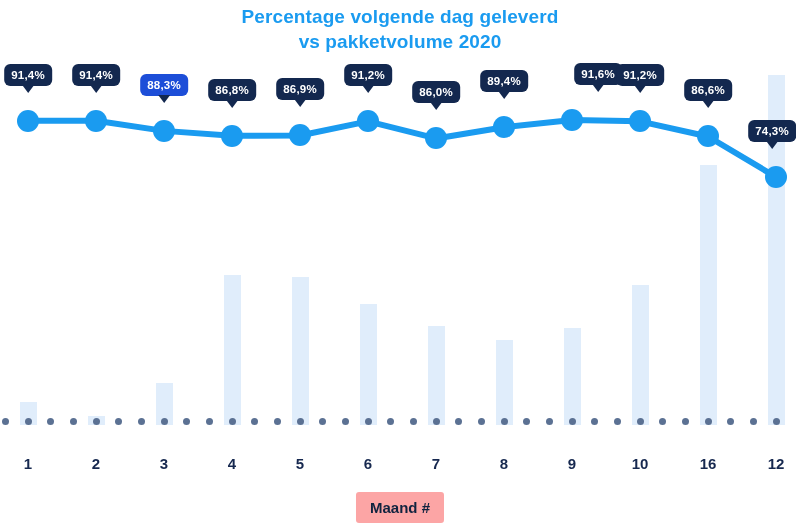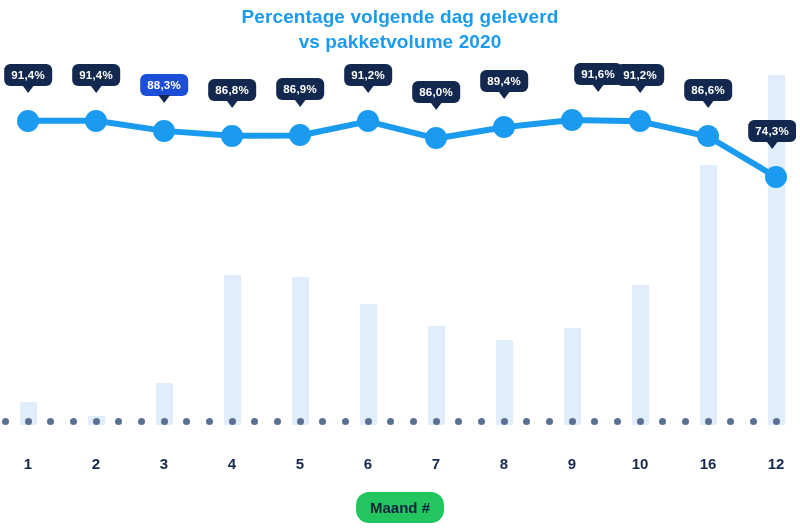--- a/index.html
+++ b/index.html
@@ -113,25 +113,25 @@
     font-size: 15px;
     font-weight: bold;
   }
 
   
   .axis-title-pill {
     position: absolute;
     left: 400px;
     top: 492px;
     transform: translateX(-50%);
-    background: #22c55e;
+    background: #fca5a5;
     color: #10233f;
     font-size: 15px;
     font-weight: bold;
-    border-radius: 13px;
+    border-radius: 3px;
     padding: 7px 14px;
     white-space: nowrap;
   }
 </style>
 </head>
 <body>
 
 <div id="chart-root">
 
   <div class="chart-title">

